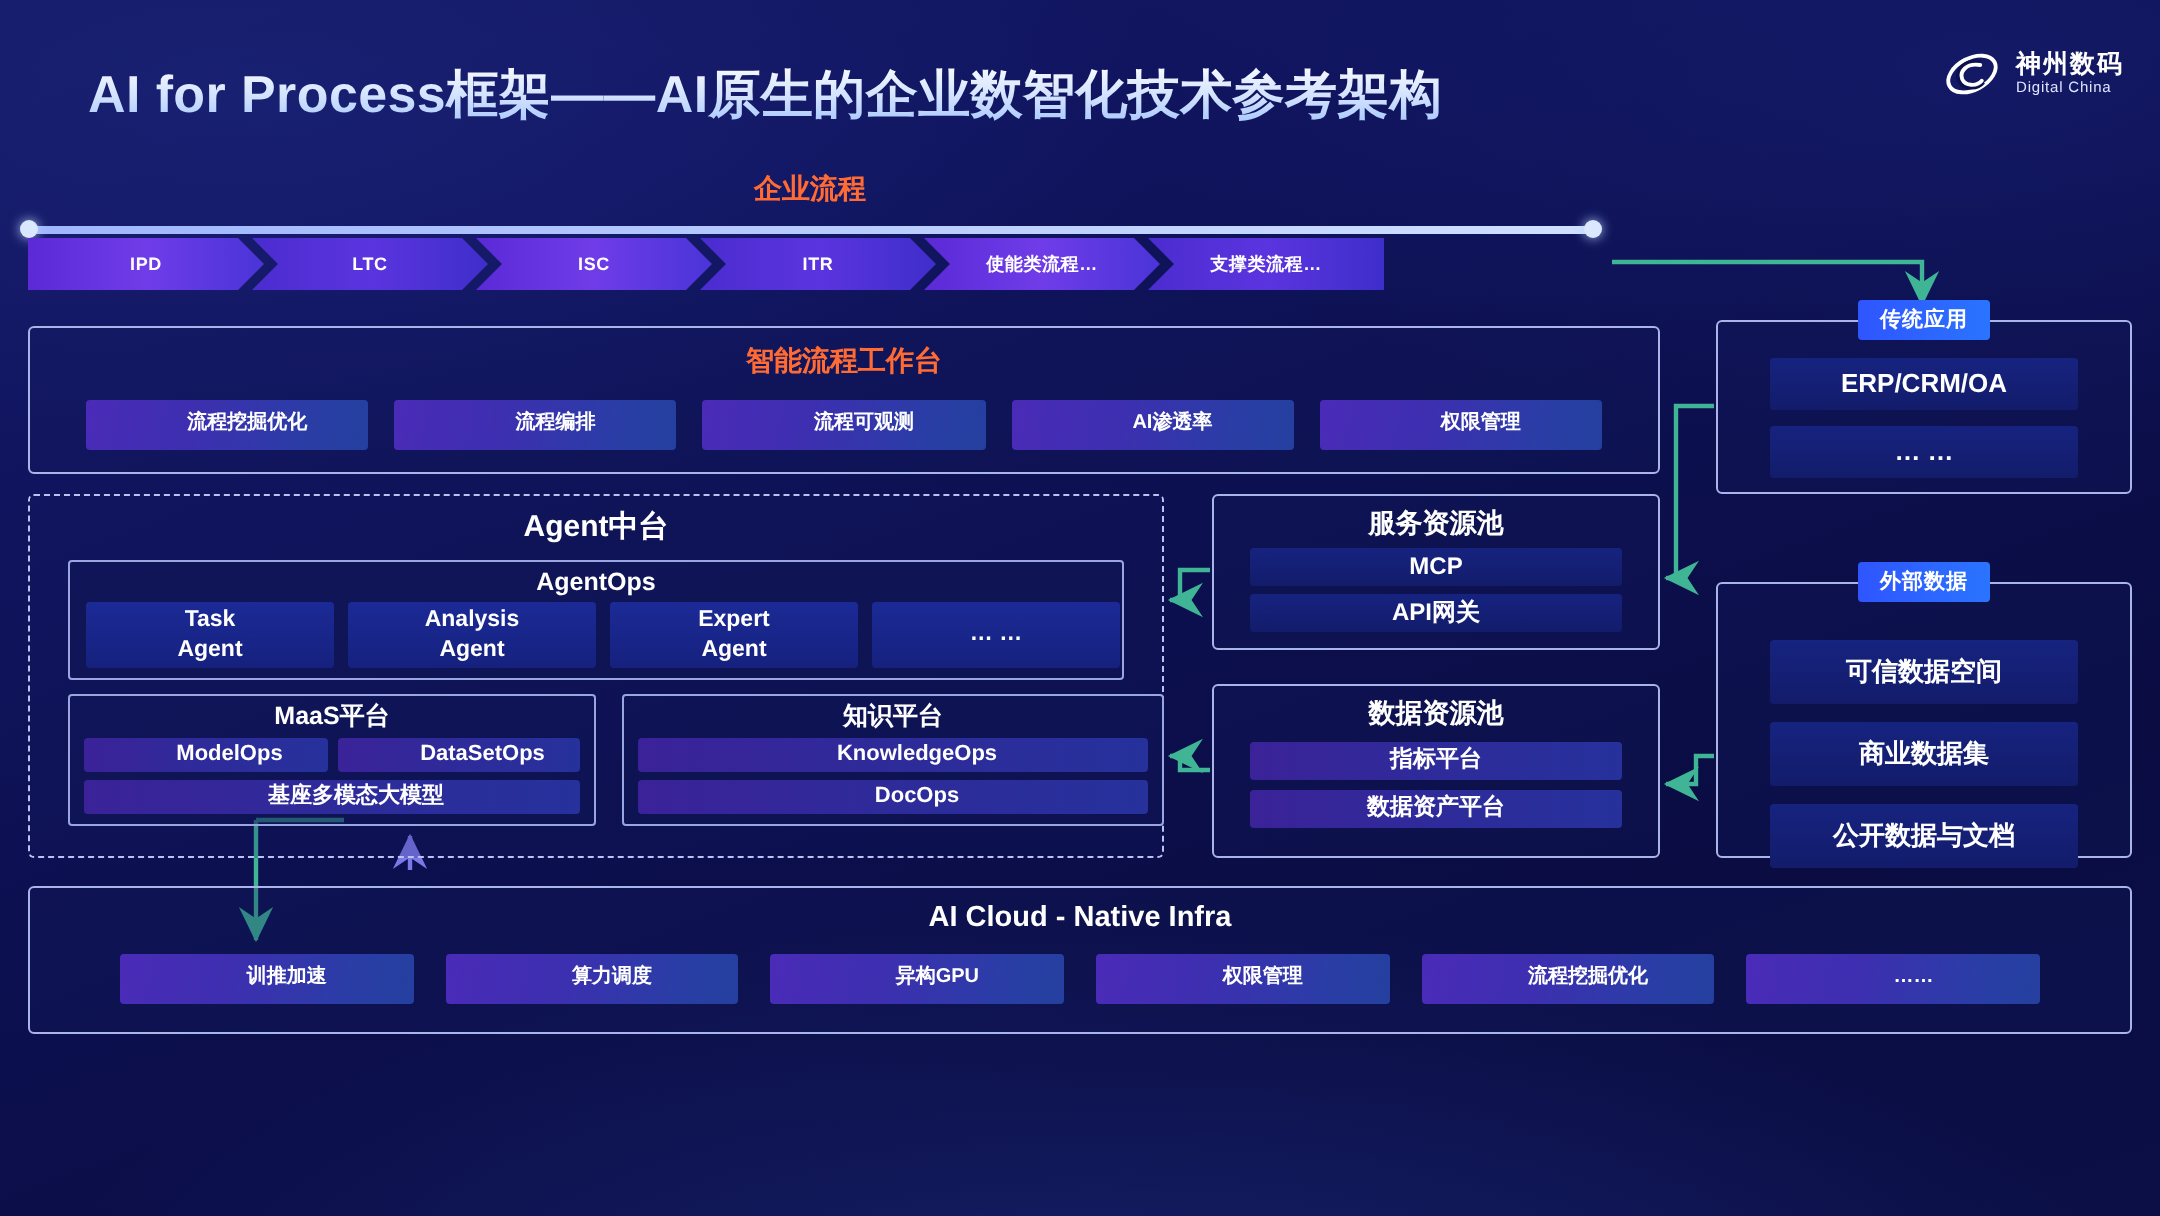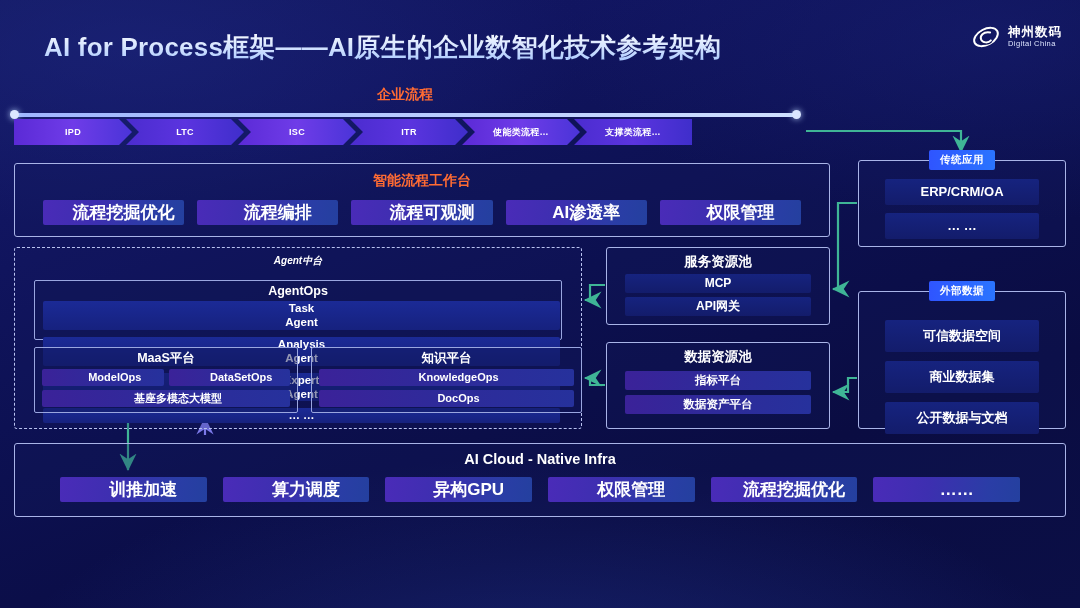--- a/index.html
+++ b/index.html
@@ -56,37 +56,37 @@
     position:absolute;top:-11px;left:50%;transform:translateX(-50%);
     background:linear-gradient(90deg,#2f55ff,#2a74ff);color:#fff;font-size:10.5px;font-weight:700;
     padding:3px 11px;border-radius:2px;white-space:nowrap;letter-spacing:.5px;
   }
 
   
   .chip{
     display:flex;align-items:center;justify-content:center;text-align:center;
     color:#fff;border-radius:2px;white-space:pre-line;line-height:1.25;
   }
-  .chip-violet{background:linear-gradient(100deg,#4a2bb8 0%,#3d2fb0 38%,#2a3da6 78%,#24409f 100%);font-size:17px;font-weight:600;padding-left:20px;}
+  .chip-violet{background:linear-gradient(100deg,#4a2bb8 0%,#3d2fb0 38%,#2a3da6 78%,#24409f 100%);font-size:10px;font-weight:600;padding-left:20px;}
   .chip-blue{background:linear-gradient(180deg,#1b2a96 0%,#16217e 100%);font-size:11.5px;font-weight:600;}
   .chip-navy{background:linear-gradient(180deg,#16237f 0%,#131c6b 100%);font-size:12px;font-weight:600;}
   .chip-deep{background:linear-gradient(90deg,#3b2299 0%,#2f2a9a 45%,#26319c 100%);font-size:11.5px;font-weight:600;}
 
   
   #workbench{left:14px;top:163px;width:814px;height:72px;}
   #workbench .wb-title{margin-top:8px;font-size:14px;color:#ff6b33;}
   #wb-chips{position:absolute;left:28px;right:28px;top:36px;display:flex;gap:13px;}
   #wb-chips .chip{flex:1;height:25px;}
 
   
   #agenthub{left:14px;top:247px;width:566px;height:180px;}
-  #agenthub .ah-title{margin-top:6px;font-size:10px;font-style:italic;}
+  #agenthub .ah-title{margin-top:6px;font-size:15px;}
   #agentops{position:absolute;left:19px;top:32px;right:19px;height:58px;border:1px solid #9aa6e0;border-radius:2px;background:rgba(16,22,86,.55);}
   #agentops .ao-title{margin-top:3px;font-size:12.5px;}
-  #ao-chips{position:absolute;left:8px;right:1px;top:20px;display:flex;gap:7px;flex-direction:column;}
+  #ao-chips{position:absolute;left:8px;right:1px;top:20px;display:flex;gap:7px;}
   #ao-chips .chip{flex:1;height:33px;}
   #maas{position:absolute;left:19px;top:99px;width:262px;height:64px;border:1px solid #9aa6e0;border-radius:2px;background:rgba(16,22,86,.45);}
   #know{position:absolute;left:296px;top:99px;width:269px;height:64px;border:1px solid #9aa6e0;border-radius:2px;background:rgba(16,22,86,.45);}
   .sub-title{margin-top:2px;font-size:12.5px;}
   .sub-row{position:absolute;left:7px;right:7px;display:flex;gap:5px;}
   .sub-row .chip{flex:1;height:17px;font-size:11px;padding-left:24px;}
 
   
   #svcpool{left:606px;top:247px;width:222px;height:76px;}
   #datapool{left:606px;top:342px;width:222px;height:85px;}

